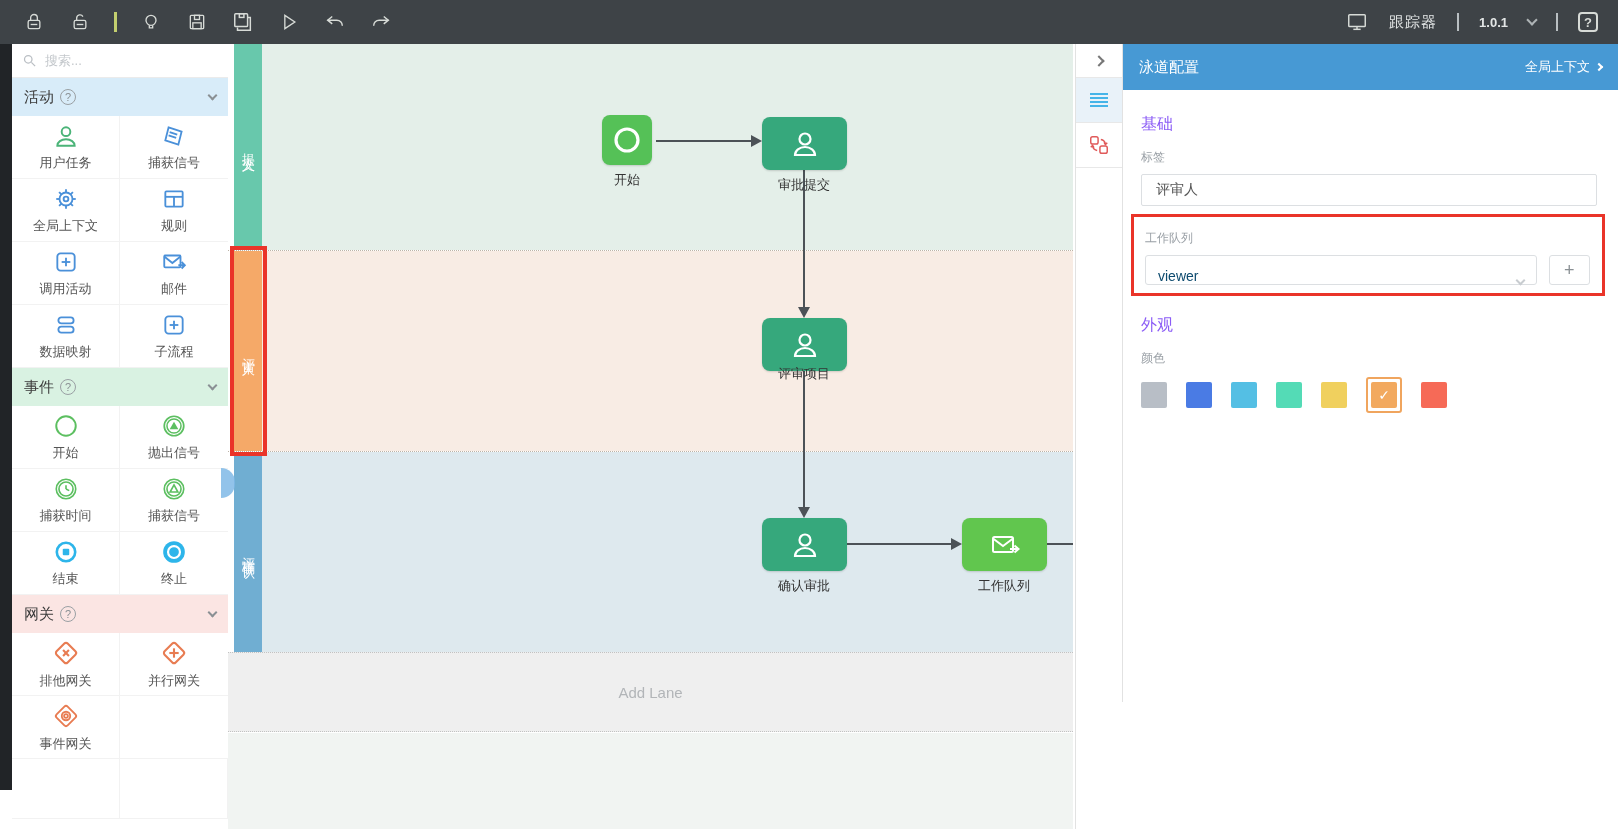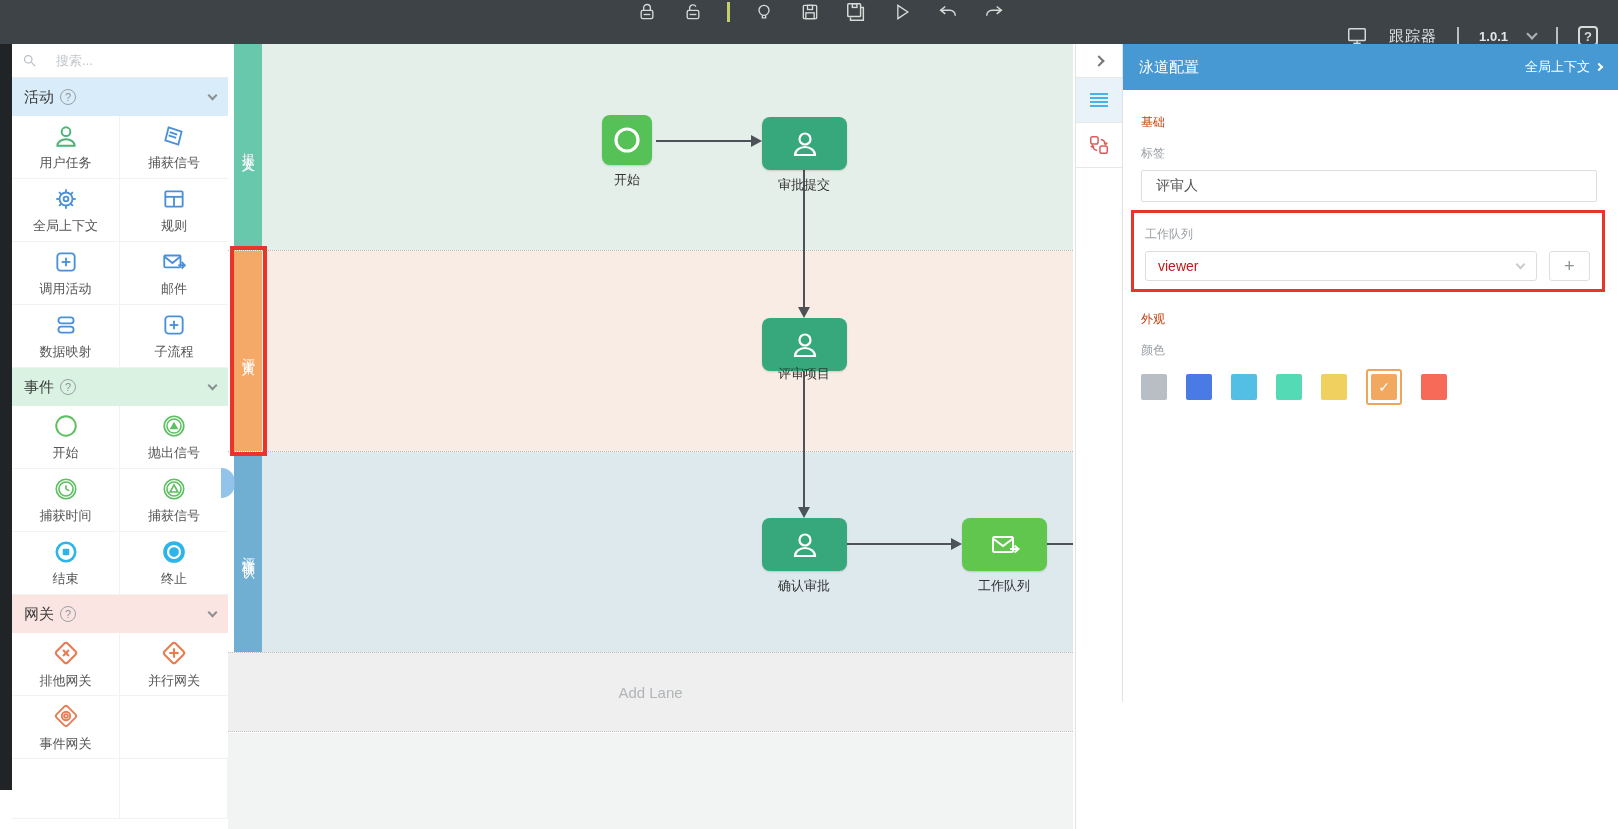--- a/index.html
+++ b/index.html
@@ -1,38 +1,38 @@
 <!DOCTYPE html>
 <html><head>
 <meta charset="utf-8">
 <style>
   * { margin:0; padding:0; box-sizing:border-box; }
   html,body { width:1618px; height:829px; font-family:"Liberation Sans", sans-serif; background:#fff; overflow:hidden; }
   .abs { position:absolute; }
   #app { position:relative; width:1618px; height:829px; background:#fff; }
 
   
-  #toolbar { left:0; top:0; width:1618px; height:44px; background:#3e4347; display:flex; align-items:center;flex-direction:column; }
+  #toolbar { left:0; top:0; width:1618px; height:44px; background:#3e4347; display:flex; align-items:center; }
   .tb-left { display:flex; align-items:center; gap:22px; padding-left:22px; }
   .tb-icon { width:24px; height:24px; display:flex; align-items:center; justify-content:center; cursor:pointer; }
   .tb-icon svg { stroke:#d7dbd7; fill:none; stroke-width:1.6; }
   .tb-divider-y { width:3px; height:20px; background:#c3cf6f; }
   .tb-right { margin-left:auto; display:flex; align-items:center; gap:20px; padding-right:20px; color:#e3e6e6; }
   .tb-label { font-size:15px; letter-spacing:1px; }
   .tb-ver { font-size:13px; font-weight:bold; }
   .tb-sep { width:2px; height:18px; background:#b9bfc2; }
   .chev { display:inline-block; width:8px; height:8px; border-right:2px solid #aeb4b6; border-bottom:2px solid #aeb4b6; transform:rotate(45deg); margin-top:-4px; }
   .chev-right { transform:rotate(-45deg); margin:0; }
 
   
   #dark-strip { left:0; top:44px; width:12px; height:746px; background:#212427; }
 
   
   #palette { left:12px; top:44px; width:216px; height:785px; background:#fff; }
-  #search-row { height:34px; border-bottom:1px solid #ebebeb; display:flex; align-items:center; padding:0 10px; gap:19px; }
+  #search-row { height:34px; border-bottom:1px solid #ebebeb; display:flex; align-items:center; padding:0 10px; gap:8px; }
   #search-row input { border:none; outline:none; font-size:13px; color:#555; width:160px; font-family:inherit; }
   #search-row input::placeholder { color:#c3c7cb; }
   .sec-header { height:38px; display:flex; align-items:center; padding:0 12px; font-size:15px; color:#3a3a3a; cursor:pointer; }
   .sec-header .qmark { width:16px; height:16px; border:1px solid #9aa0a4; border-radius:50%; color:#8a9094; font-size:11px; display:inline-flex; align-items:center; justify-content:center; margin-left:6px; }
   .sec-header .chev { margin-left:auto; border-color:#8a9094; width:7px; height:7px; }
   .grid { display:flex; flex-wrap:wrap; }
   .p-item { width:108px; height:63px; display:flex; flex-direction:column; align-items:center; justify-content:center; gap:5px; border-right:1px solid #f2f2f2; border-bottom:1px solid #f2f2f2; cursor:pointer; background:#fff; }
   .p-item:nth-child(2n) { border-right:none; }
   .p-item .lbl { font-size:13px; color:#555; white-space:nowrap; }
   .p-item svg { display:block; }
@@ -64,25 +64,25 @@
   .ms-tab { width:100%; height:45px; display:flex; align-items:center; justify-content:center; border-bottom:1px solid #e8e8e8; cursor:pointer; }
   .ms-tab.active { background:#e9f2f9; }
 
   
   #panel { left:1122px; top:44px; width:496px; height:658px; background:#fff; border-left:1px solid #e2e2e2; }
   #panel-header { height:46px; background:#4799d4; display:flex; align-items:center; padding:0 16px; color:#fff; }
   #panel-title { font-size:15px; }
   #context-link { margin-left:auto; font-size:13px; display:flex; align-items:center; gap:6px; cursor:pointer; }
   #context-link .chev { border-color:#fff; width:6px; height:6px; }
   .panel-body { padding:16px 18px 0 18px; position:relative; }
-  .sec-title { font-size:12px; color:#c2410c; margin:8px 0 14px 0; }
+  .sec-title { font-size:16px; color:#8b5cf6; margin:8px 0 14px 0; }
   .field-label { font-size:12px; color:#9aa0a6; margin-bottom:8px; }
   .text-input { width:456px; height:32px; border:1px solid #dcdfe2; border-radius:2px; font-size:14px; color:#555; padding:0 14px; outline:none; background:#fff; font-family:inherit; }
   .queue-row { display:flex; gap:12px; align-items:center; }
-  .select-box { width:398px; height:30px; border:1px solid #dcdfe2; border-radius:3px; display:flex; align-items:center; padding:0 12px; font-size:14px; color:#b91c1c; cursor:pointer; background:#fff; }
+  .select-box { width:398px; height:30px; border:1px solid #dcdfe2; border-radius:3px; display:flex; align-items:flex-end; padding:0 12px; font-size:14px; color:#0c4a6e; cursor:pointer; background:#fff; }
   .select-box .chev { margin-left:auto; border-color:#c8ccd0; width:7px; height:7px; }
   .plus-btn { width:42px; height:30px; border:1px solid #dcdfe2; border-radius:3px; display:flex; align-items:center; justify-content:center; color:#8a9094; font-size:18px; cursor:pointer; background:#fff; }
   #swatch-row { display:flex; align-items:center; gap:19px; margin-top:10px; }
   .swatch { width:26px; height:26px; border-radius:2px; cursor:pointer; }
   .swatch-sel-wrap { width:36px; height:36px; border:2px solid #f0a55e; border-radius:3px; display:flex; align-items:center; justify-content:center; cursor:pointer; }
   .swatch-sel-wrap .swatch { display:flex; align-items:center; justify-content:center; color:#fff; font-size:14px; }
 </style>
 </head>
 <body>
 

